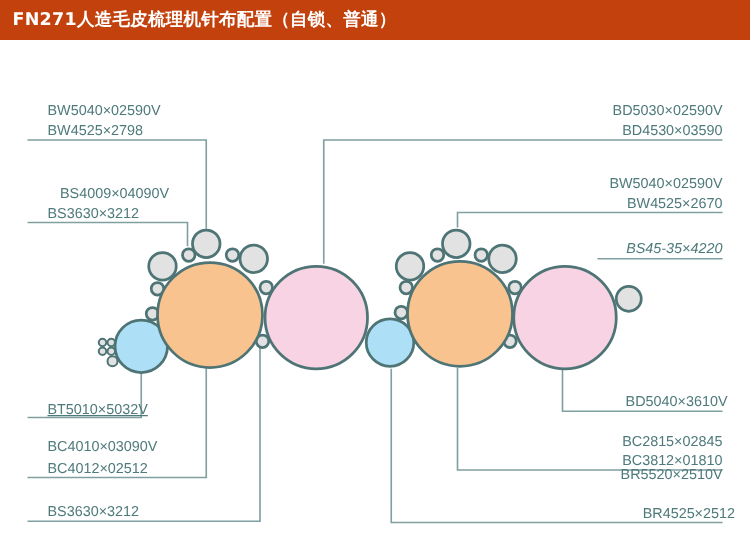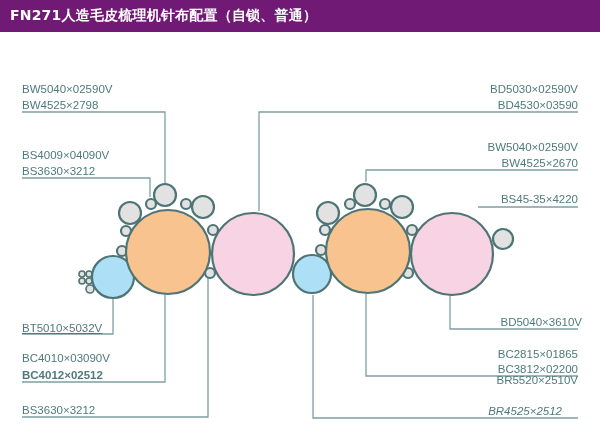--- a/index.html
+++ b/index.html
@@ -1,19 +1,19 @@
 <!DOCTYPE html>
 <html><head>
 <meta charset="utf-8">
 <style>
   html,body{margin:0;padding:0;background:#fff;}
   body{width:600px;height:442px;position:relative;overflow:hidden;font-family:"Liberation Sans",sans-serif;}
-  .header{position:absolute;left:0;top:0;width:600px;height:32px;background:#701a75;}
+  .header{position:absolute;left:0;top:0;width:600px;height:32px;background:#c2410c;}
   .title{position:absolute;left:10px;top:7px;font-size:14px;font-weight:bold;color:#fff;letter-spacing:0.2px;font-family:"DejaVu Sans",sans-serif;}
-  .lbl{position:absolute;font-size:11.5px;color:#4f7a7c;white-space:nowrap;line-height:13px;}
+  .lbl{position:absolute;font-size:11.5px;color:#4f7a7c;white-space:nowrap;line-height:13px;margin-left:16px;}
   .r{text-align:left;}
   svg{position:absolute;left:0;top:0;}
 </style>
 </head>
 <body>
 
 <div class="header">
   <div class="title">FN271人造毛皮梳理机针布配置（自锁、普通）</div>
 </div>
 
@@ -77,29 +77,29 @@
     <circle cx="321" cy="250" r="5" fill="#e2e2e2"></circle>
     <circle cx="312" cy="274" r="19" fill="#ade0f6"></circle>
     <circle cx="368" cy="251" r="42" fill="#f8c38f"></circle>
     <circle cx="452" cy="254" r="41" fill="#f8d3e3"></circle>
     <circle cx="503" cy="239" r="10" fill="#e2e2e2"></circle>
   </g>
 </svg>
 
 <div class="lbl" style="left:22px;top:83px;">BW5040×02590V</div>
 <div class="lbl" style="left:22px;top:99px;">BW4525×2798</div>
-<div class="lbl" style="left:22px;top:149px;">BS4009×04090V</div>
+<div class="lbl" style="left:32px;top:149px;">BS4009×04090V</div>
 <div class="lbl" style="left:22px;top:165px;">BS3630×3212</div>
 <div class="lbl" style="left:22px;top:322px;text-decoration:underline;">BT5010×5032V</div>
 <div class="lbl" style="left:22px;top:352px;">BC4010×03090V</div>
-<div class="lbl" style="left:22px;top:369px;font-weight:bold;">BC4012×02512</div>
+<div class="lbl" style="left:22px;top:369px;">BC4012×02512</div>
 <div class="lbl" style="left:22px;top:404px;">BS3630×3212</div>
 
 <div class="lbl r" style="right:22px;top:83px;">BD5030×02590V</div>
 <div class="lbl r" style="right:22px;top:99px;">BD4530×03590</div>
 <div class="lbl r" style="right:22px;top:141px;">BW5040×02590V</div>
 <div class="lbl r" style="right:22px;top:157px;">BW4525×2670</div>
-<div class="lbl r" style="right:22px;top:193px;">BS45-35×4220</div>
+<div class="lbl r" style="right:22px;top:193px;font-style:italic;">BS45-35×4220</div>
 <div class="lbl r" style="right:18px;top:316px;">BD5040×3610V</div>
-<div class="lbl r" style="right:22px;top:348px;">BC2815×01865</div>
-<div class="lbl r" style="right:22px;top:363px;">BC3812×02200</div>
+<div class="lbl r" style="right:22px;top:348px;">BC2815×02845</div>
+<div class="lbl r" style="right:22px;top:363px;">BC3812×01810</div>
 <div class="lbl r" style="right:22px;top:374px;">BR5520×2510V</div>
-<div class="lbl r" style="right:38px;top:405px;font-style:italic;">BR4525×2512</div>
+<div class="lbl r" style="right:12px;top:405px;">BR4525×2512</div>
 
 </body></html>

